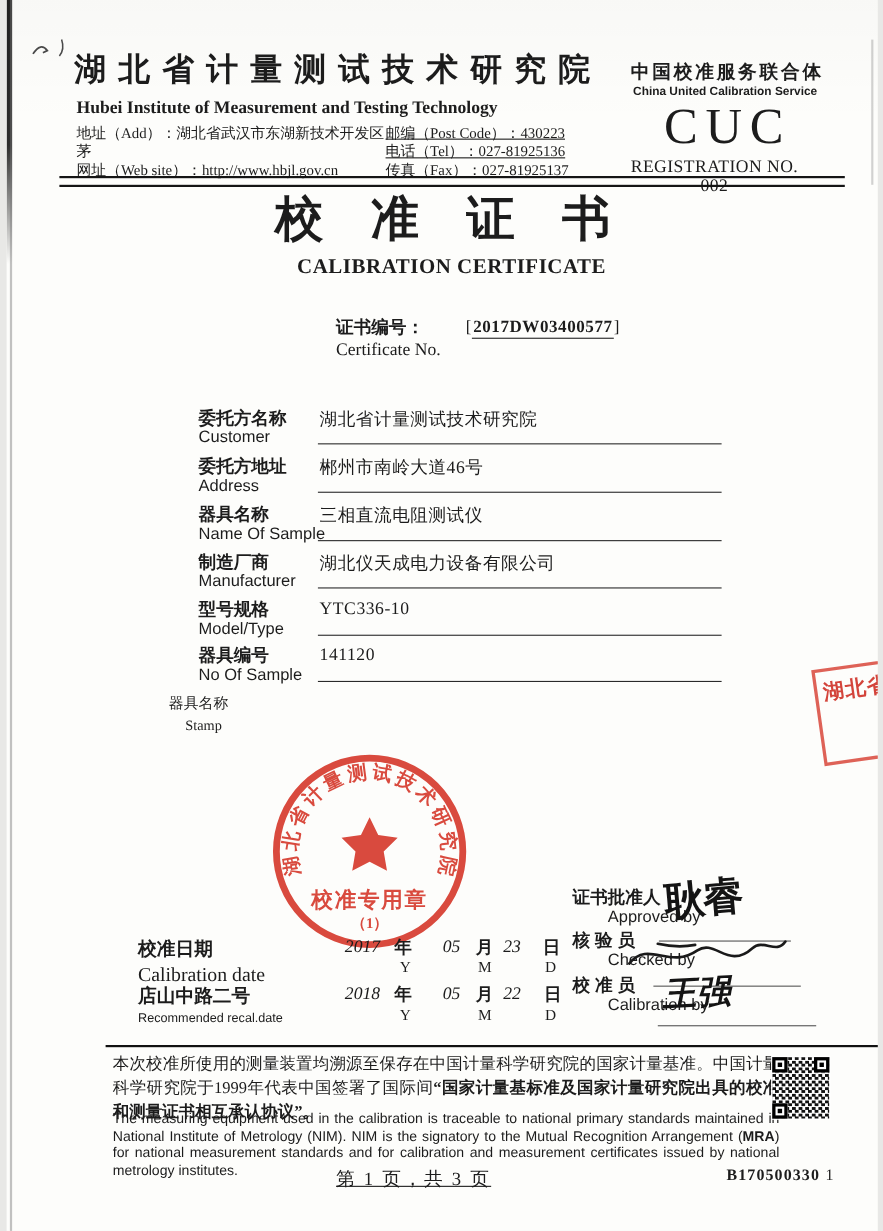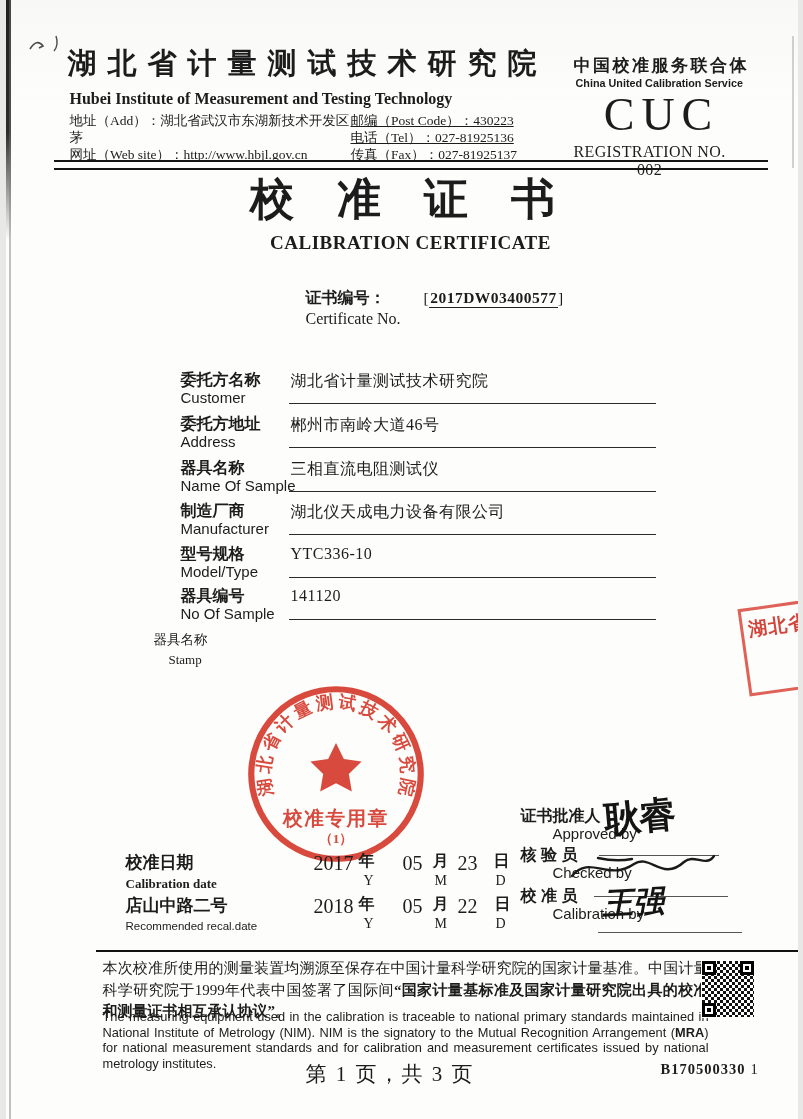--- a/index.html
+++ b/index.html
@@ -63,41 +63,41 @@
   .srow{left:515px;width:280px;height:40px;}
   .srow .lc{position:absolute;left:0;top:0;font-size:16px;font-weight:600;}
   .srow .le{position:absolute;left:0;top:19px;font-size:15px;margin-left:32px;}
   .sigline{border-top:1.2px solid #555;}
   .sig-name1{left:598px;top:792px;font-size:37px;font-weight:700;transform:rotate(-5deg);letter-spacing:-2px;color:#141414;}
   .sig-name3{left:596px;top:882px;font-size:31px;font-weight:600;font-style:italic;transform:rotate(-3deg);color:#141414;}
   .sig2{left:558px;top:846px;width:160px;height:46px;}
 
   
   .drow-lc{font-size:17px;font-weight:700;}
-  .drow-le{font-size:13px;font-weight:bold;}
+  .drow-le{font-size:18px;}
   .drow-le2{font-size:11.5px;}
-  .dval{font-size:20px;}
+  .dval{font-size:16px;font-style:italic;}
   .dunit{font-size:16px;font-weight:600;font-family:"Liberation Sans",sans-serif;}
   .dsub{font-size:14px;}
 
   
   .brule{left:90px;top:950px;width:703px;border-top:2.5px solid #111;}
   .tr-cn{left:97px;top:958px;width:606px;font-size:15px;line-height:1.44;font-weight:500;text-align:justify;}
   .tr-cn b{font-weight:800;}
   .tr-en{left:97px;top:1009px;width:606px;font-size:12.8px;line-height:1.23;text-align:justify;}
 
   
   .qr{left:696px;top:961px;width:52px;height:56px;
     background-image:repeating-conic-gradient(#111 0 25%,#fff 0 50%);background-size:6px 6px;outline:1px solid #fff;}
   .qr i{position:absolute;width:8px;height:8px;border:3px solid #000;background:#fff;}
   .qr i::after{content:"";position:absolute;inset:2px;background:#000;}
   .qr .f1{left:0;top:0;} .qr .f2{right:0;top:0;} .qr .f3{left:0;bottom:0;}
 
   
-  .pginfo{left:300px;top:1060px;font-size:21px;letter-spacing:2px;font-weight:500;}
+  .pginfo{left:300px;top:1060px;font-size:17px;letter-spacing:2px;font-weight:500;text-decoration:underline;}
   .docno{left:655px;top:1061px;font-size:14.5px;letter-spacing:1px;}
   .pgno{left:745px;top:1061px;font-size:14.5px;}
 
   .pencil{left:20px;top:33px;width:46px;height:32px;}
 </style>
 </head>
 <body>
 
 <div class="page">
 

